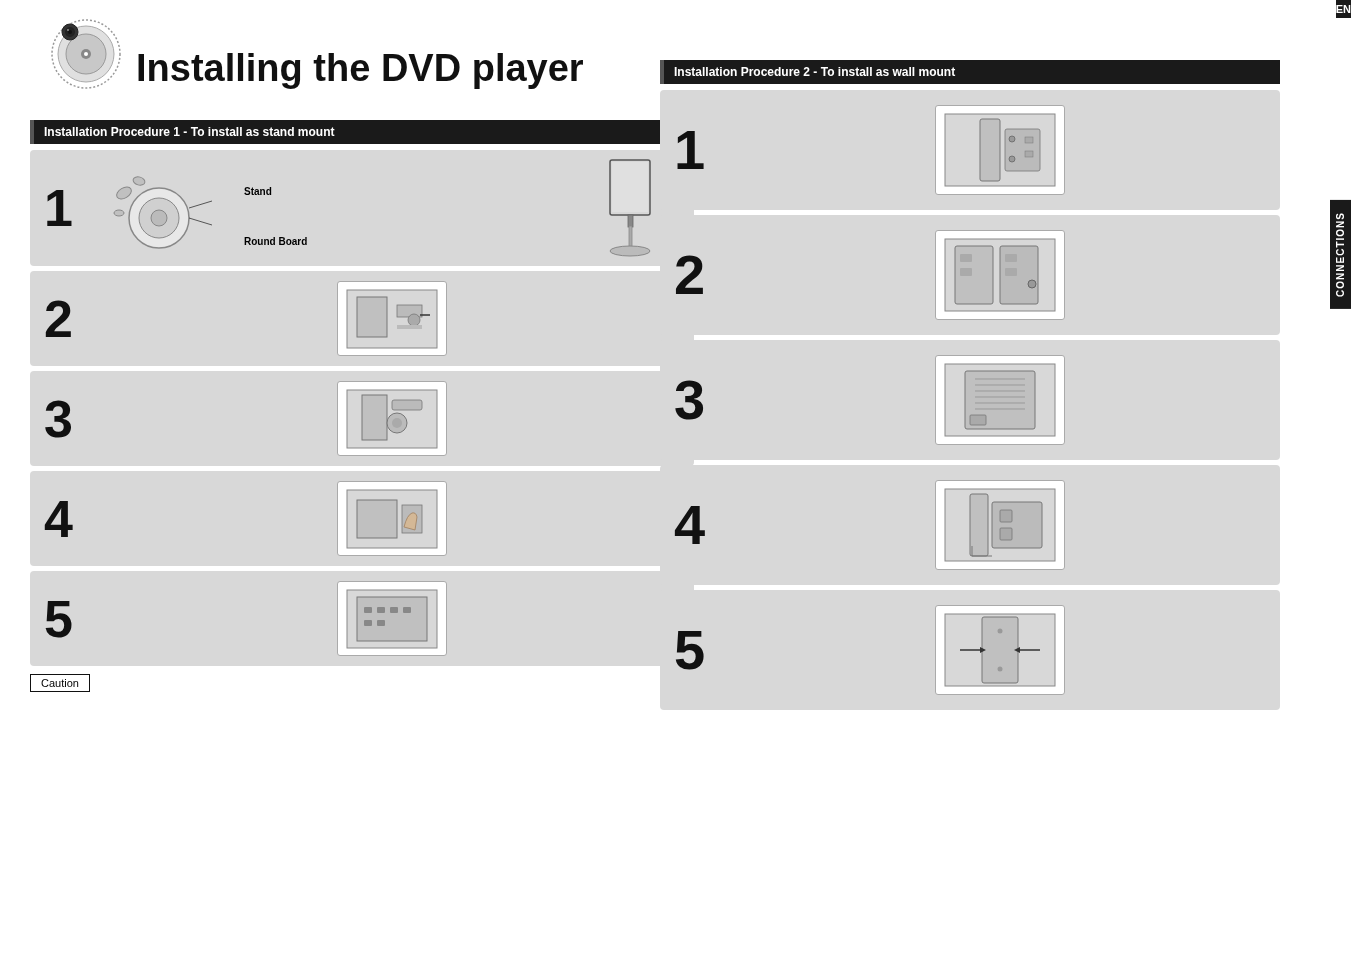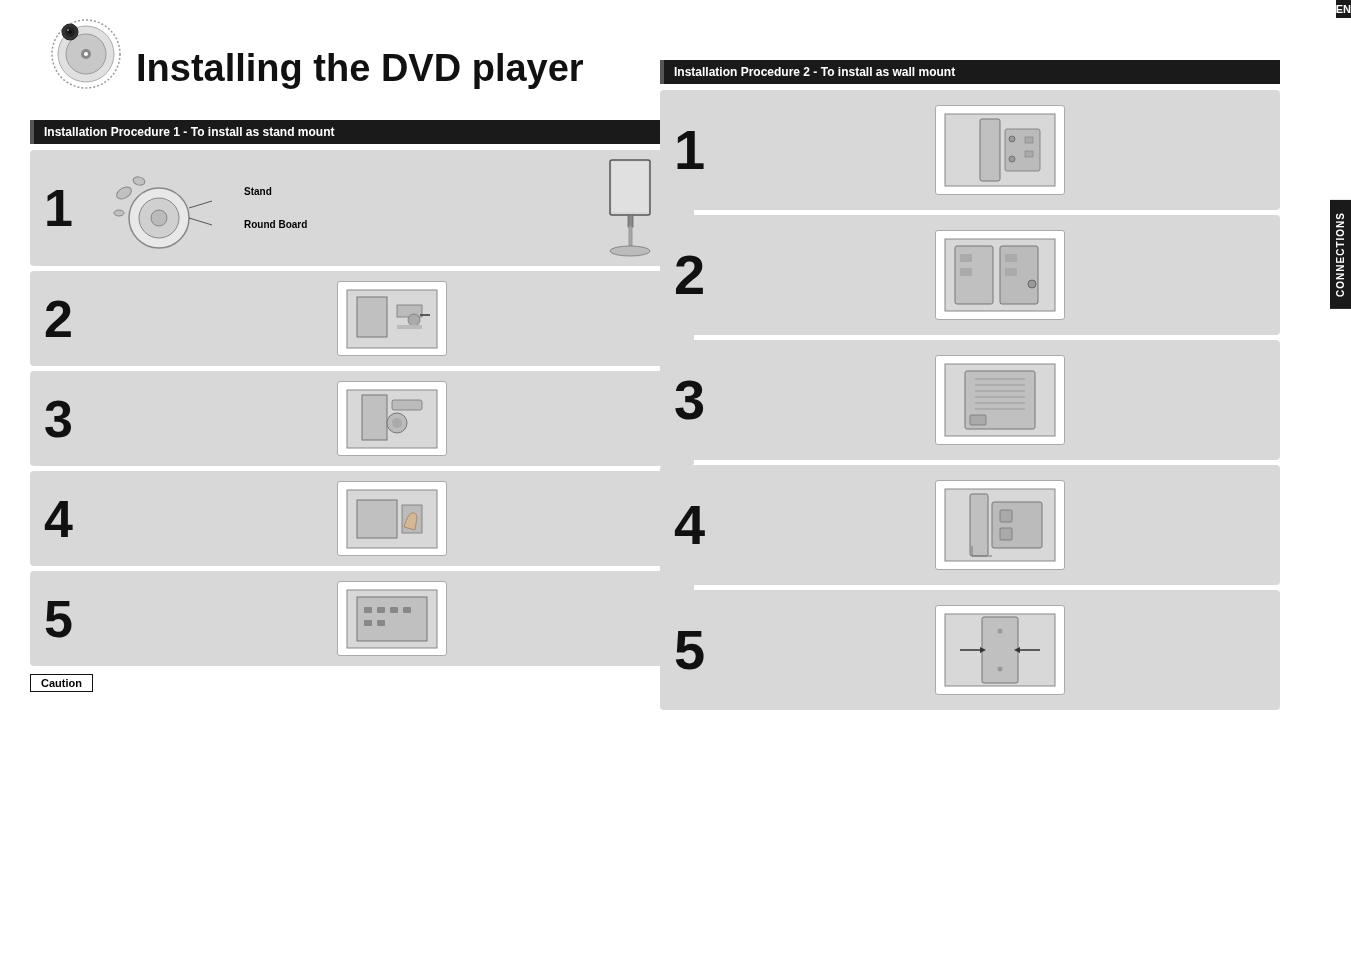--- a/index.html
+++ b/index.html
@@ -140,28 +140,29 @@
       display: flex;
       flex-direction: column;
       gap: 4px;
       font-size: 10px;
       font-weight: bold;
     }
     .label-line {
       display: flex;
       align-items: center;
       gap: 4px;
+      margin-top: 17px;
     }
 
     
     .caution-btn {
       background: #fff;
       border: 1.5px solid #111;
       font-size: 11px;
-      font-weight: bold;
+      font-weight: normal;
       padding: 2px 10px;
       margin-top: 6px;
       display: inline-block;
     }
 
     
     .right-column .step-row {
       min-height: 120px;
     }
     .right-column .step-number {

